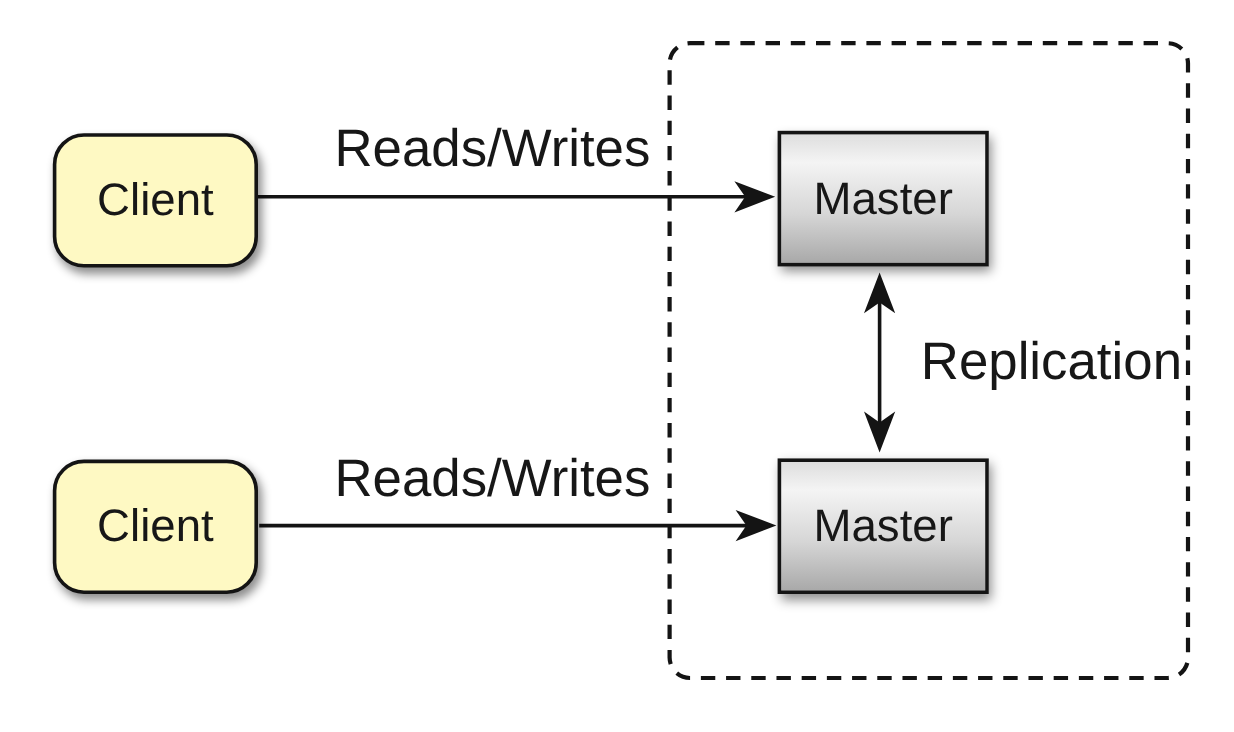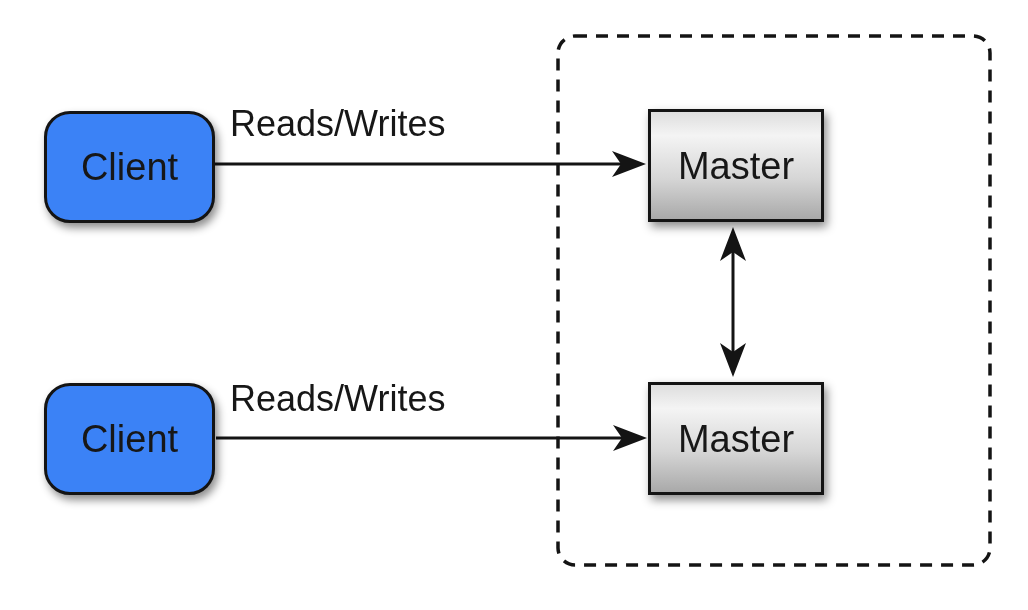--- a/index.html
+++ b/index.html
@@ -29,40 +29,40 @@
     align-items: center;
     justify-content: center;
     font-size: 38px;
     line-height: 1;
     box-sizing: border-box;
     border: 3.5px solid #141414;
   }
   .client-node {
     width: 171px;
     height: 112px;
-    background: #3b82f6;
+    background: #fef9c3;
     border-radius: 26px;
     box-shadow: 3px 5px 8px rgba(0,0,0,0.45);
   }
   .master-node {
     width: 176px;
     height: 113px;
     background: linear-gradient(180deg, #dedede 0%, #f4f4f4 22%, #d6d6d6 62%, #a9a9a9 100%);
     box-shadow: 3px 5px 9px rgba(0,0,0,0.45);
   }
   .client-top    { left: 44px;  top: 111px; }
   .client-bottom { left: 44px;  top: 383px; }
   .master-top    { left: 648px; top: 109px; }
   .master-bottom { left: 648px; top: 382px; }
   .edge-label {
     position: absolute;
-    font-size: 36px;
+    font-size: 44px;
     line-height: 44px;
     white-space: nowrap;
-    text-align: left;
+    text-align: right;
   }
   .label-rw-top    { left: 230px; width: 312px; top: 102px; }
   .label-rw-bottom { left: 230px; width: 312px; top: 377px; }
   .label-replication { left: 740px; width: 245px; top: 280px; }
 </style>
 </head>
 <body>
 
 <div id="canvas">
 
@@ -100,14 +100,15 @@
   </div>
 
   <div class="node master-node master-bottom">
     <span>Master</span>
   </div>
 
   <div class="edge-label label-rw-top">Reads/Writes</div>
 
   <div class="edge-label label-rw-bottom">Reads/Writes</div>
 
+  <div class="edge-label label-replication">Replication</div>
 
 </div>
 
 </body></html>

